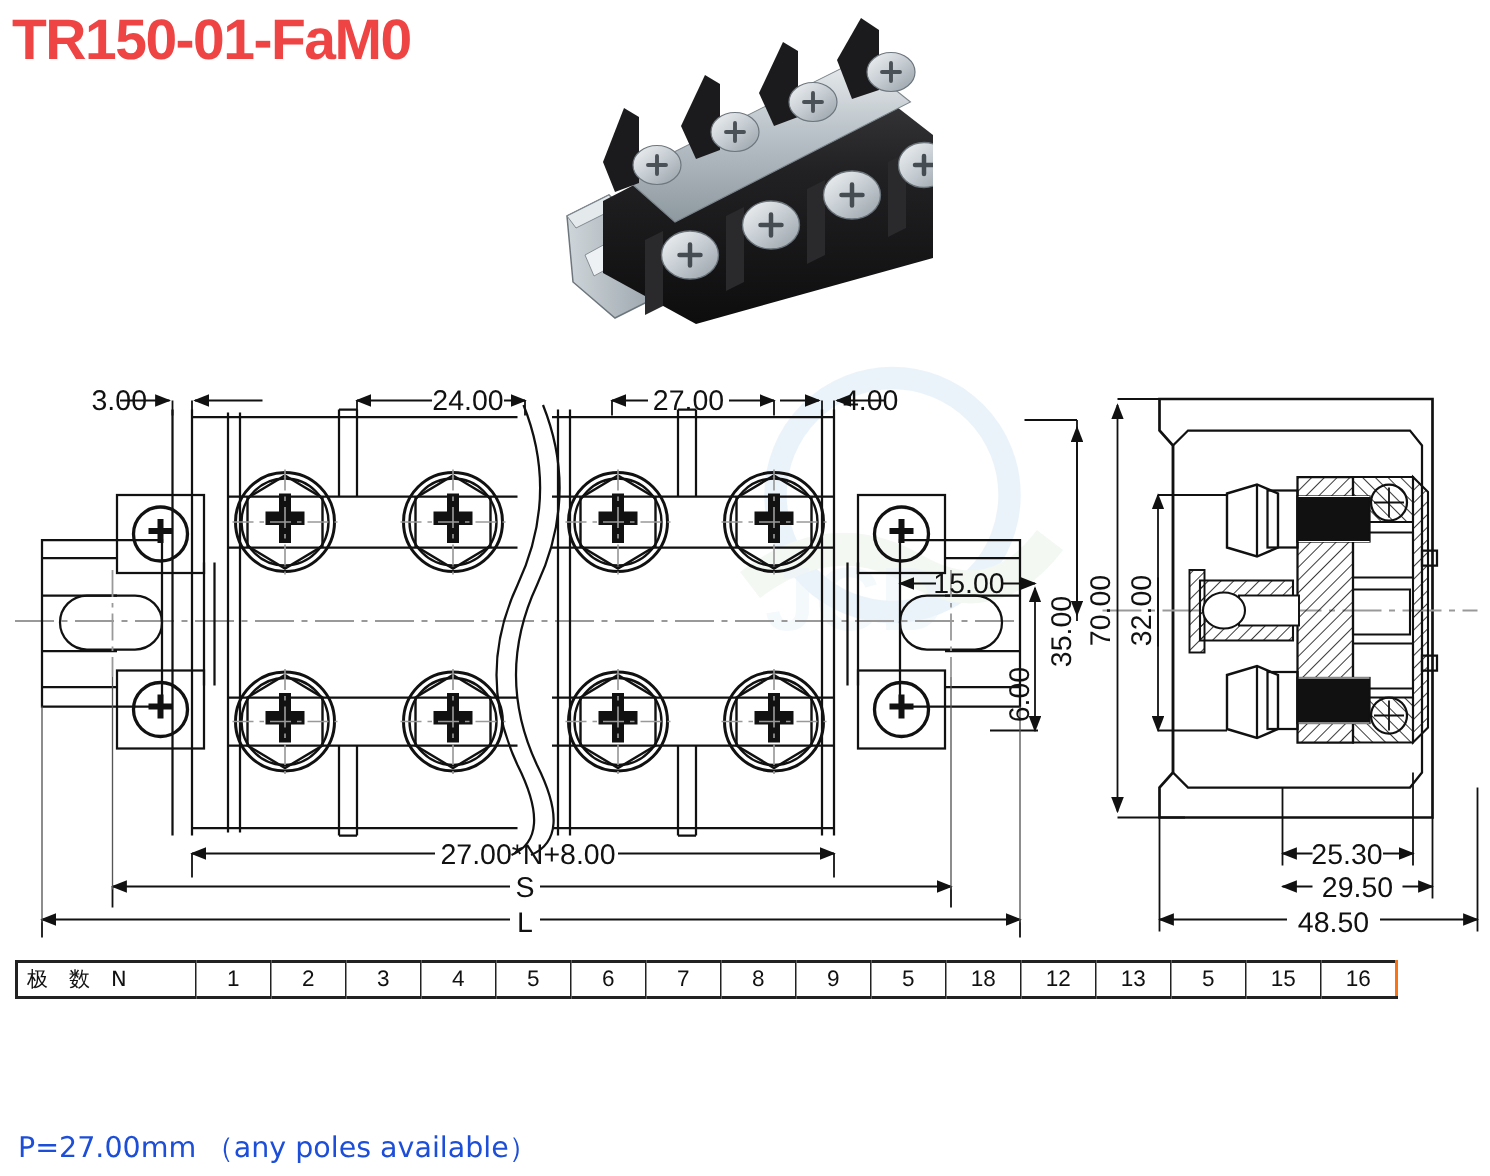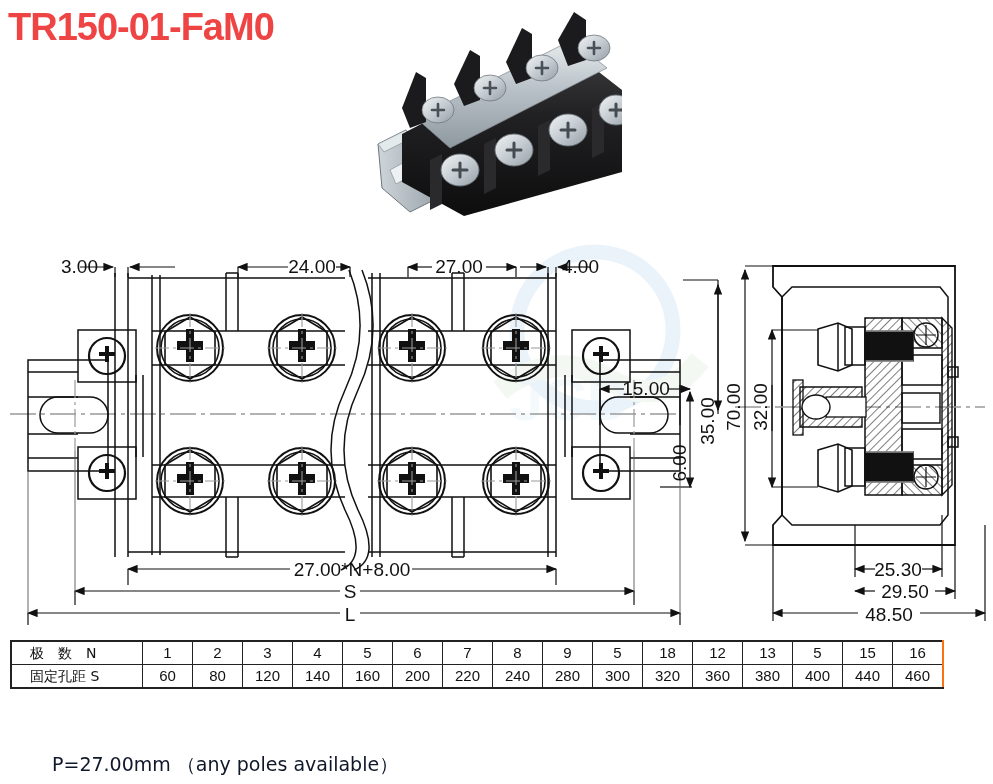--- a/index.html
+++ b/index.html
@@ -19,32 +19,32 @@
              pointer-events:none;}
 
   
   #drawing{left:0;top:225px;width:993px;height:405px;}
 
   
   #spec-table{left:10px;top:640px;border-collapse:collapse;
               font-size:15px;font-family:"Liberation Sans",sans-serif;}
   #spec-table td{border:1px solid #222;height:22px;text-align:center;
                  padding:0 2px;line-height:22px;color:#111;}
-  #spec-table td.rowhdr{width:110px;text-align:left;padding-left:18px;
+  #spec-table td.rowhdr{width:110px;text-align:left;padding-left:6px;
                         letter-spacing:0px;white-space:nowrap;
                         font-family:"DejaVu Sans",sans-serif;font-size:14px;}
   #spec-table td.val{width:45px;}
   #spec-table tr:first-child td{border-top:2px solid #222;}
   #spec-table tr:last-child td{border-bottom:2px solid #222;}
   #spec-table td:first-child{border-left:2px solid #222;}
   #spec-table td:last-child{border-right:2px solid #f97316;}
 
   
-  #footnote{left:12px;top:752px;font-size:19px;color:#0f172a;
-            font-family:"DejaVu Sans",sans-serif;margin-left:40px;}
+  #footnote{left:12px;top:752px;font-size:19px;color:#1d4ed8;
+            font-family:"DejaVu Sans",sans-serif;}
 </style>
 </head>
 <body>
 
 <div class="abs" id="title" style="color: #ef4444;">TR150-01-FaM0</div>
 
 <svg class="abs" id="photo" viewBox="0 0 250 205">
   <defs>
     <linearGradient id="metalg" x1="0" y1="0" x2="0" y2="1">
       <stop offset="0" stop-color="#e9ecee"></stop>
@@ -446,35 +446,16 @@
       <td class="val">8</td>
       <td class="val">9</td>
       <td class="val">5</td>
       <td class="val">18</td>
       <td class="val">12</td>
       <td class="val">13</td>
       <td class="val">5</td>
       <td class="val">15</td>
       <td class="val">16</td>
     </tr>
-    <tr>
-      <td class="rowhdr">固定孔距  S</td>
-      <td class="val">60</td>
-      <td class="val">80</td>
-      <td class="val">120</td>
-      <td class="val">140</td>
-      <td class="val">160</td>
-      <td class="val">200</td>
-      <td class="val">220</td>
-      <td class="val">240</td>
-      <td class="val">280</td>
-      <td class="val">300</td>
-      <td class="val">320</td>
-      <td class="val">360</td>
-      <td class="val">380</td>
-      <td class="val">400</td>
-      <td class="val">440</td>
-      <td class="val">460</td>
-    </tr>
   </tbody>
 </table>
 
 <div class="abs" id="footnote">P=27.00mm （any poles available）</div>
 
 </body></html>

